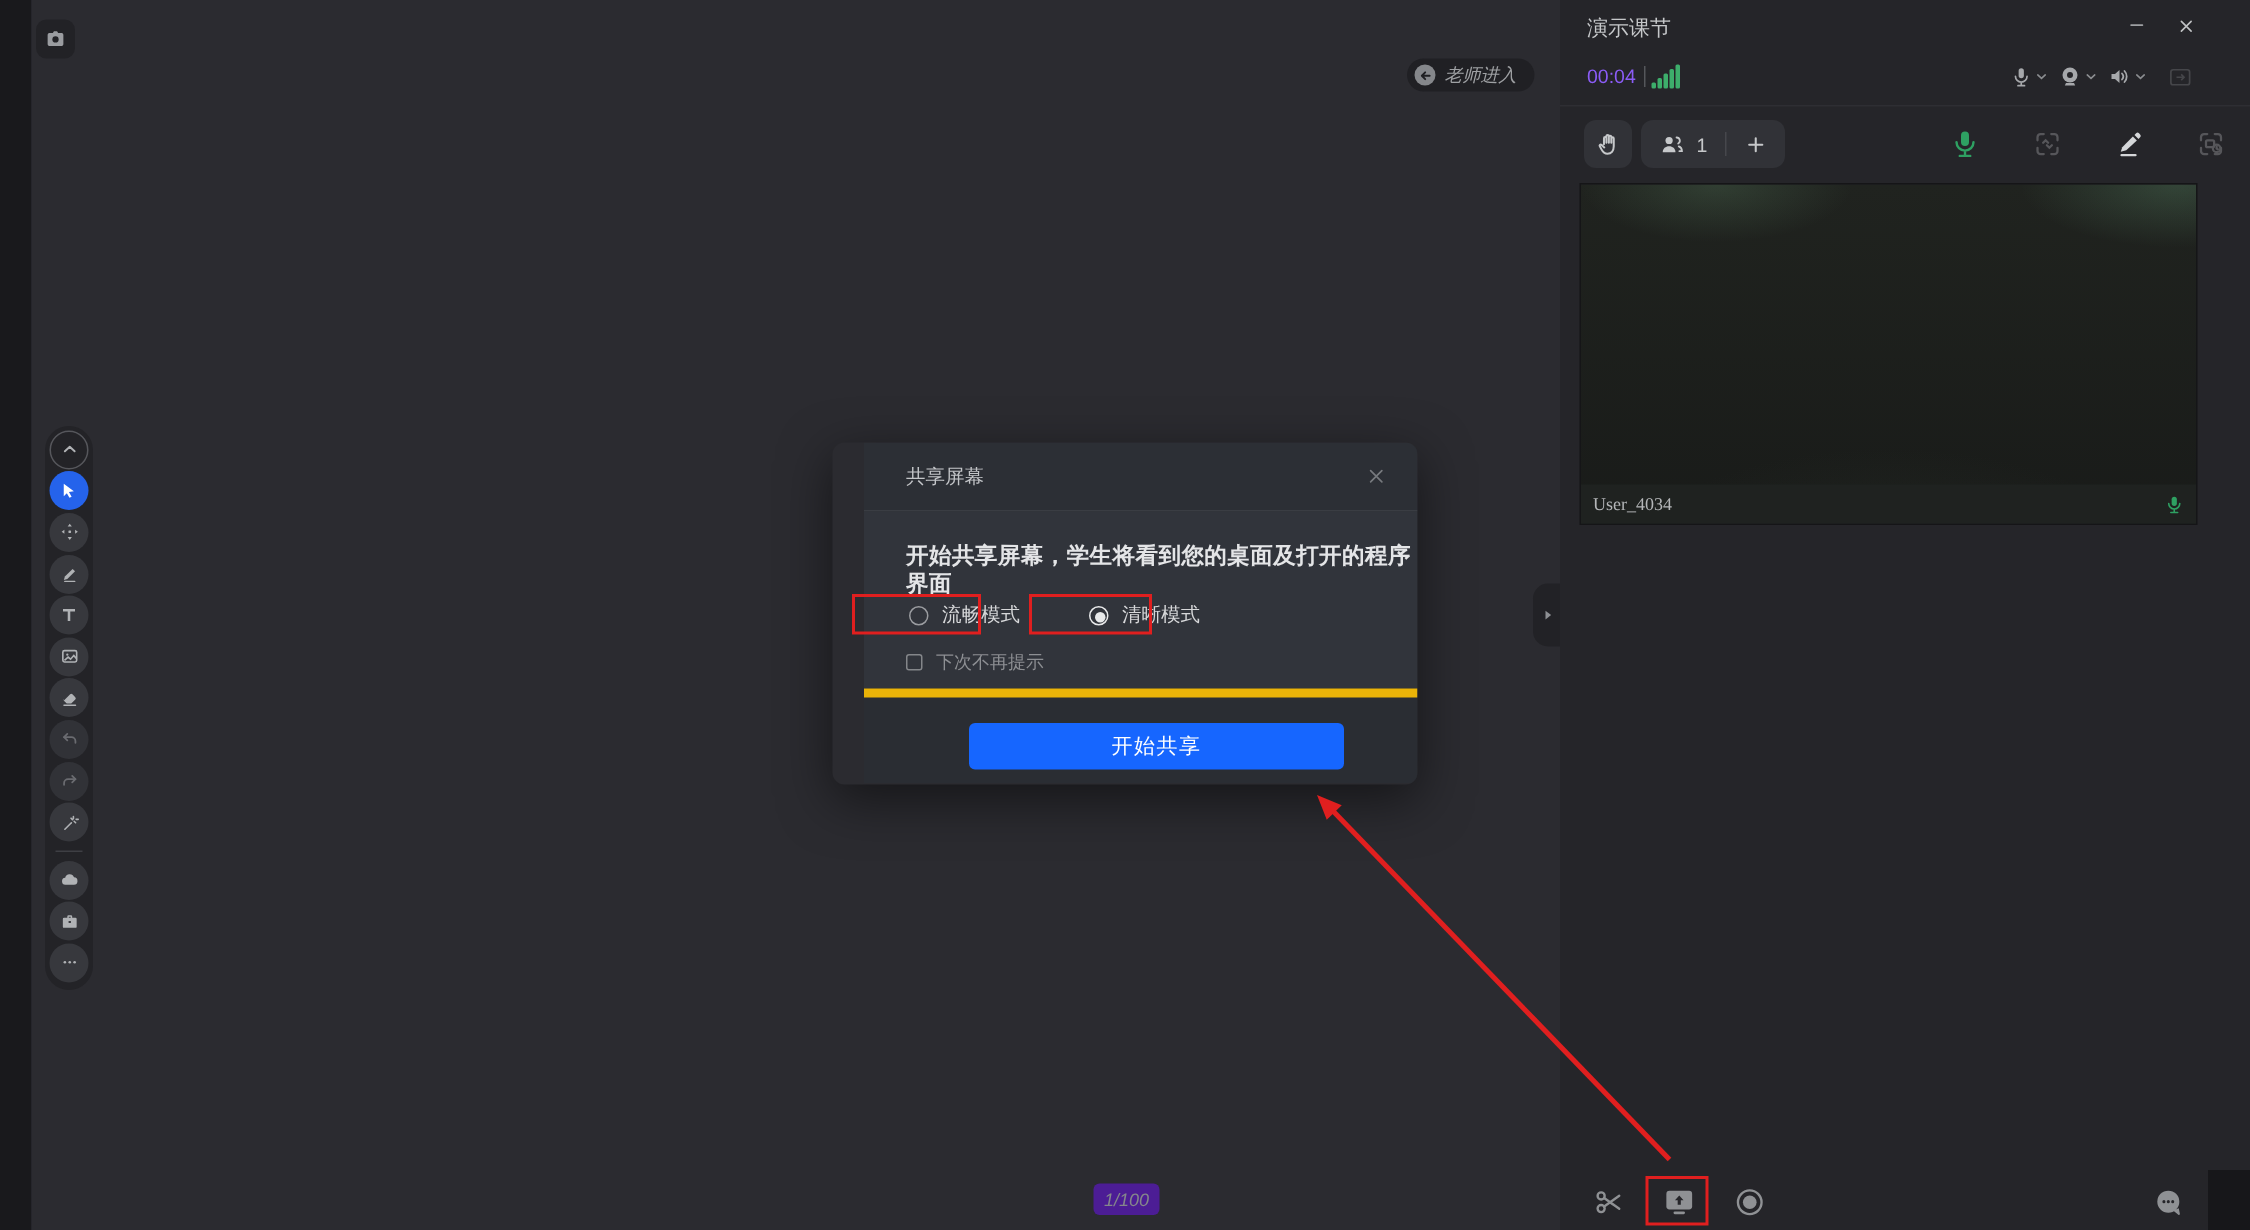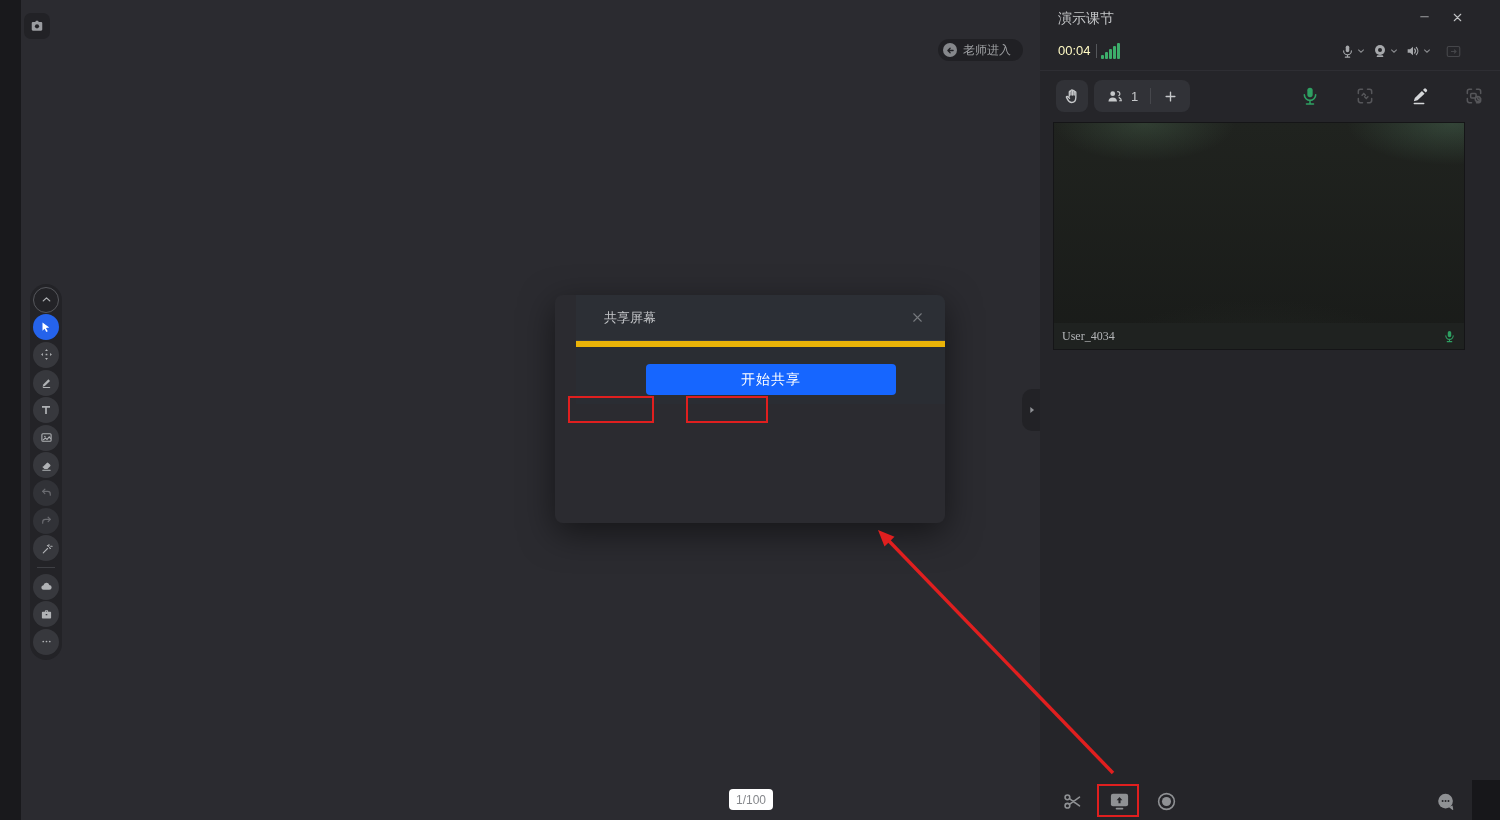--- a/index.html
+++ b/index.html
@@ -13,21 +13,21 @@
   body{font-family:"Liberation Sans","DejaVu Sans",sans-serif;-webkit-font-smoothing:antialiased;}
   .stage{position:relative;width:1500px;height:820px;background:#2b2b30;}
   .abs{position:absolute;}
   .icon{display:inline-flex;align-items:center;justify-content:center;}
   .icon svg{display:block;}
 
   
   .left-strip{left:0;top:0;width:21px;height:820px;background:#19191c;}
 
   
-  .canvas{left:21px;top:0;width:1019px;height:820px;background:#2b2b30;}
+  .canvas{left:21px;top:0;width:1019px;height:820px;background:#2b2b30;font-style:italic;}
 
   .cam-btn{left:3px;top:13px;width:26px;height:26px;border-radius:7px;background:#222226;
     display:flex;align-items:center;justify-content:center;color:#9a9ca0;}
 
   .teacher-badge{left:917px;top:39px;height:22px;padding:0 12px 0 5px;border-radius:11px;
     background:#202024;display:flex;align-items:center;gap:6px;}
   .teacher-badge .bubble{width:14px;height:14px;border-radius:50%;background:#85878b;
     display:flex;align-items:center;justify-content:center;color:#202024;}
   .teacher-badge .txt{font-size:12px;color:#9fa1a4;}
 
@@ -37,30 +37,30 @@
   .tool{width:26px;height:26px;border-radius:50%;margin:0.8px 0;background:#37383d;color:#b0b2b5;
     display:flex;align-items:center;justify-content:center;flex:none;}
   .tool.outline{background:transparent;border:1.5px solid #56575c;}
   .tool.active{background:var(--cursor-blue);color:#fff;}
   .tool.dim{color:#6a6b70;background:#313237;}
   .tool-divider{width:18px;height:1px;background:#3e3f44;margin:5px 0;flex:none;}
 
   .expand-handle{left:1001px;top:389px;width:19px;height:42px;background:#222226;
     border-radius:10px 0 0 10px;display:flex;align-items:center;justify-content:center;color:#8e9094;}
 
-  .page-indicator{left:708px;top:789px;width:44px;height:21px;border-radius:4px;background:#ffffff;
+  .page-indicator{left:708px;top:789px;width:44px;height:21px;border-radius:4px;background:#4c1d95;
     display:flex;align-items:center;justify-content:center;font-size:12px;color:#85878b;}
 
   
   .panel{left:1040px;top:0;width:460px;height:820px;background:#252529;}
   .panel-title{left:18px;top:10px;font-size:14px;color:#c6c8ca;}
   .win-min{left:378px;top:10px;color:#9ea0a3;}
   .win-close{left:411px;top:11px;color:#c0c2c4;}
 
-  .timer{left:18px;top:43px;font-size:13px;color:#fef9c3;}
+  .timer{left:18px;top:43px;font-size:13px;color:#8b5cf6;}
   .net-divider{left:56px;top:44px;width:1px;height:14px;background:#55575b;}
   .signal{left:61px;top:42px;width:22px;height:17px;display:flex;align-items:flex-end;gap:1.5px;}
   .signal i{width:2.6px;background:#3dae6b;border-radius:1px;}
 
   .dev-icons{left:300px;top:40px;width:150px;height:22px;display:flex;align-items:center;color:#a6a8ab;}
   .chev{color:#8b8d90;margin:0 6px 0 1px;}
   .dim-ic{opacity:.25;}
 
   .panel-divider{left:0;top:70px;width:460px;height:1px;background:#2e2e33;}
 
@@ -436,20 +436,37 @@
 
   <div class="abs modal">
     <div class="modal-header">
       <span class="modal-title">共享屏幕</span>
       <span class="modal-close icon">
         <svg width="15" height="15" viewBox="0 0 24 24" stroke="currentColor" stroke-width="1.8" stroke-linecap="round">
             <path d="M6 6l12 12M18 6L6 18"></path>
           </svg>
       </span>
     </div>
+    <div class="modal-body">
+      <div class="modal-msg">开始共享屏幕，学生将看到您的桌面及打开的程序界面</div>
+      <div class="radio-row">
+        <label class="radio">
+          <span class="radio-circle"></span>
+          <span class="radio-label">流畅模式</span>
+        </label>
+        <label class="radio selected">
+          <span class="radio-circle"></span>
+          <span class="radio-label">清晰模式</span>
+        </label>
+      </div>
+      <div class="check-row">
+        <span class="checkbox"></span>
+        <span class="check-label">下次不再提示</span>
+      </div>
+    </div>
     <div class="modal-footer">
       <button class="share-btn">开始共享</button>
     </div>
   </div>
 
   <div class="abs red-box" style="left:568px;top:396px;width:86px;height:27px;"></div>
   <div class="abs red-box" style="left:686px;top:396px;width:82px;height:27px;"></div>
   <div class="abs red-box" style="left:1097px;top:784px;width:42px;height:33px;"></div>
 
   <svg class="abs anno-svg" viewBox="0 0 1500 820">

